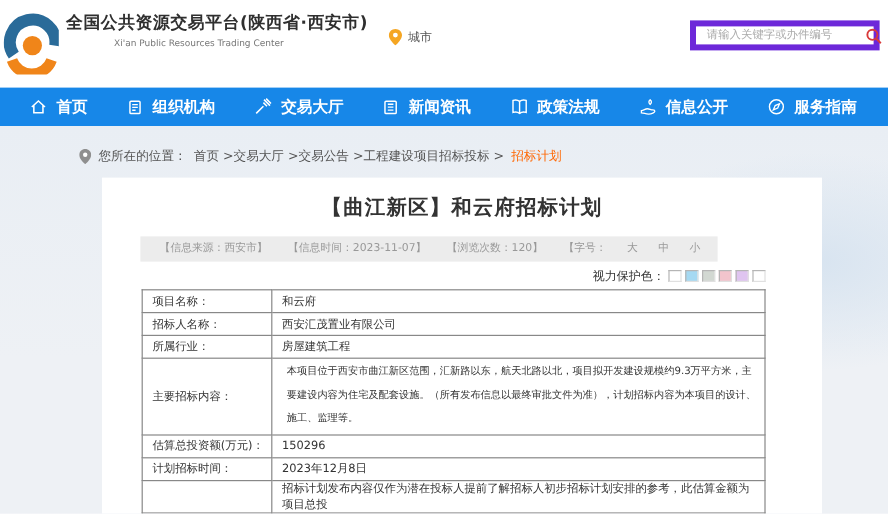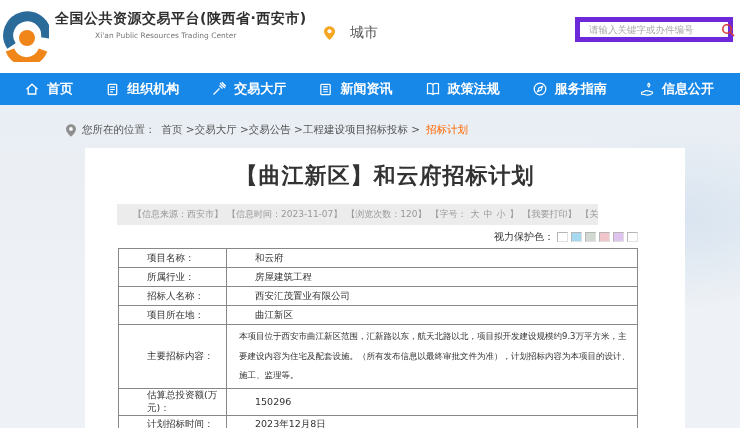--- a/index.html
+++ b/index.html
@@ -9,45 +9,45 @@
     font-family:"DejaVu Sans","Liberation Sans",sans-serif;
     background:#eef1f5;
   }
   
   .top-header { position:absolute; top:0; left:0; width:740px; height:83px; background:#fff; z-index:3; }
   .logo { position:absolute; left:3px; top:8px; }
   .titles { position:absolute; left:55px; top:10px; }
   .t1 { font-size:14px; font-weight:bold; color:#2f2f2f; letter-spacing:.5px; }
   .t2 { font-size:14px; font-weight:bold; color:#2f2f2f; margin:2px 0 0 39px; letter-spacing:1.5px; }
   .ten { font-size:7.5px; color:#777; margin:3px 0 0 40px; }
-  .city { position:absolute; left:324px; top:24px; display:flex; align-items:center; gap:15px; font-size:14px; color:#555; cursor:pointer; }
+  .city { position:absolute; left:324px; top:24px; display:flex; align-items:center; gap:5px; font-size:10px; color:#555; cursor:pointer; }
   .searchbox { position:absolute; left:575px; top:17px; width:158px; height:25px; border:5px solid #6d28d9; background:#fff; display:flex; align-items:center; }
   .searchbox input { flex:1; border:0; outline:0; font-size:9.5px; color:#666; padding-left:9px; background:transparent; }
   .searchbox input::placeholder { color:#aaa; }
   .search-btn { width:24px; height:24px; display:flex; align-items:center; justify-content:center; cursor:pointer; }
   
   .nav { position:absolute; top:73px; left:0; width:740px; height:32px; background:#1787e8; display:flex; align-items:center; justify-content:space-between; padding:0 26px 0 24px; z-index:3; }
   .nav-item { display:flex; align-items:center; gap:7px; color:#fff; font-size:13px; font-weight:bold; cursor:pointer; white-space:nowrap; }
   .nav-item svg { display:block; }
   
   .bg-art { position:absolute; top:105px; left:0; width:740px; height:323px;
     background: radial-gradient(ellipse 240px 130px at 92% 35%, #d8e4f0 0%, rgba(216,228,240,0) 70%),
                 linear-gradient(180deg,#e9eef4 0%, #eef1f5 60%); z-index:0; }
   
   .breadcrumb { position:absolute; top:123px; left:66px; display:flex; align-items:flex-end; gap:6px; font-size:10.5px; color:#555; z-index:2; }
   .crumb-current { color:#f60; }
   
   .card { position:absolute; left:85px; top:148px; width:600px; height:300px; background:#fff; z-index:2; }
-  .art-title { text-align:center; padding-top:13px; font-size:22px; font-weight:600; color:#333; letter-spacing:1px; }
-  .meta { margin:13px 0 0 32px; width:481px; height:21px; background:#ececec; color:#999; font-size:9px; line-height:21px; padding-left:16px; display:flex; gap:4px; white-space:nowrap; overflow:hidden; }
+  .art-title { text-align:center; padding-top:13px; font-size:17px; font-weight:600; color:#333; letter-spacing:1px; }
+  .meta { margin:13px 0 0 32px; width:481px; height:21px; background:#ececec; color:#999; font-size:9px; line-height:21px; padding-left:16px; display:flex; gap:17px; white-space:nowrap; overflow:hidden; }
   .meta .lnk { cursor:pointer; }
   .eye { margin-top:5px; height:14px; padding-right:47px; display:flex; justify-content:flex-end; align-items:center; gap:3px; font-size:10px; color:#333; }
   .swatch { width:11px; height:10px; display:inline-block; border:1px solid #b5b5b5; border-right-color:#e0e0e0; border-bottom-color:#e0e0e0; cursor:pointer; }
   .info-table { margin:4px 0 0 33px; width:520px; border-collapse:collapse; table-layout:fixed; }
-  .info-table td { border:1px solid #888; font-size:9.5px; color:#333; height:19px; padding:0 6px 0 28px; vertical-align:middle; overflow:hidden; }
+  .info-table td { border:1px solid #888; font-size:9.5px; color:#333; height:19px; padding:0 6px 0 8px; vertical-align:middle; overflow:hidden; }
   .info-table td.lbl { width:108px; }
   .info-table td.val-multi { font-size:8.5px; line-height:19.5px; padding:2px 4px 2px 12px; }
 </style>
 </head>
 <body>
 
 <div class="bg-art"></div>
 
 <div class="top-header">
   <div class="logo">
@@ -108,31 +108,31 @@
   </div>
   <div class="nav-item">
     <svg width="16" height="16" viewBox="0 0 16 16">
       <path d="M8 3.5C6.5 2.3 4 2.2 2.5 2.7v10c1.5-.5 4-.4 5.5.8 1.5-1.2 4-1.3 5.5-.8v-10C12 2.2 9.5 2.3 8 3.5z" fill="none" stroke="#fff" stroke-width="1.2"></path>
       <path d="M8 3.5v10" stroke="#fff" stroke-width="1.2"></path>
     </svg>
     <span>政策法规</span>
   </div>
   <div class="nav-item">
     <svg width="16" height="16" viewBox="0 0 16 16">
+      <path d="M9.8 2.2c1.4 1 1.4 2.8 0 3.8-1.4-1-1.4-2.8 0-3.8z" fill="none" stroke="#fff" stroke-width="1.1"></path>
+      <path d="M2.5 11.2c2 0 3-1.6 5-1.6 1.8 0 2.7 1 4.6 1 .9 0 1.6.4 1.6 1.2 0 .9-2.6 2.3-5.2 2.3-2.9 0-3.5-1-6-1z" fill="none" stroke="#fff" stroke-width="1.1"></path>
+    </svg>
+    <span>信息公开</span>
+  </div>
+  <div class="nav-item">
+    <svg width="16" height="16" viewBox="0 0 16 16">
       <circle cx="8" cy="8" r="5.8" fill="none" stroke="#fff" stroke-width="1.2"></circle>
       <path d="M10.6 5.4L9.1 9l-3.7 1.6L7 7z" fill="none" stroke="#fff" stroke-width="1.1"></path>
     </svg>
     <span>服务指南</span>
-  </div>
-  <div class="nav-item">
-    <svg width="16" height="16" viewBox="0 0 16 16">
-      <path d="M9.8 2.2c1.4 1 1.4 2.8 0 3.8-1.4-1-1.4-2.8 0-3.8z" fill="none" stroke="#fff" stroke-width="1.1"></path>
-      <path d="M2.5 11.2c2 0 3-1.6 5-1.6 1.8 0 2.7 1 4.6 1 .9 0 1.6.4 1.6 1.2 0 .9-2.6 2.3-5.2 2.3-2.9 0-3.5-1-6-1z" fill="none" stroke="#fff" stroke-width="1.1"></path>
-    </svg>
-    <span>信息公开</span>
   </div>
 </div>
 
 <div class="breadcrumb">
   <svg width="10" height="13" viewBox="0 0 12 15">
     <path d="M6 0C2.7 0 0 2.6 0 5.8 0 10 6 15 6 15s6-5 6-9.2C12 2.6 9.3 0 6 0z" fill="#8f8f8f"></path>
     <circle cx="6" cy="5.6" r="2.2" fill="#fff"></circle>
   </svg>
   <span>您所在的位置：</span>
   <span>首页 &gt;交易大厅 &gt;交易公告 &gt;工程建设项目招标投标 &gt;</span>
@@ -165,32 +165,28 @@
     <span class="swatch" style="background-color: rgb(255, 255, 255);"></span>
   </div>
 
   <table class="info-table">
     <tbody>
         <tr>
       <td class="lbl">项目名称：</td>
       <td>和云府</td>
     </tr>
     <tr>
+      <td class="lbl">招标人名称：</td>
+      <td>西安汇茂置业有限公司</td>
+    </tr>
+    <tr>
       <td class="lbl">所属行业：</td>
       <td>房屋建筑工程</td>
     </tr>
     <tr>
-      <td class="lbl">招标人名称：</td>
-      <td>西安汇茂置业有限公司</td>
-    </tr>
-    <tr>
-      <td class="lbl">项目所在地：</td>
-      <td>曲江新区</td>
-    </tr>
-    <tr>
       <td class="lbl">主要招标内容：</td>
       <td class="val-multi">本项目位于西安市曲江新区范围，汇新路以东，航天北路以北，项目拟开发建设规模约9.3万平方米，主要建设内容为住宅及配套设施。（所有发布信息以最终审批文件为准），计划招标内容为本项目的设计、施工、监理等。</td>
     </tr>
     <tr>
       <td class="lbl">估算总投资额(万元)：</td>
       <td>150296</td>
     </tr>
     <tr>
       <td class="lbl">计划招标时间：</td>
       <td>2023年12月8日</td>

